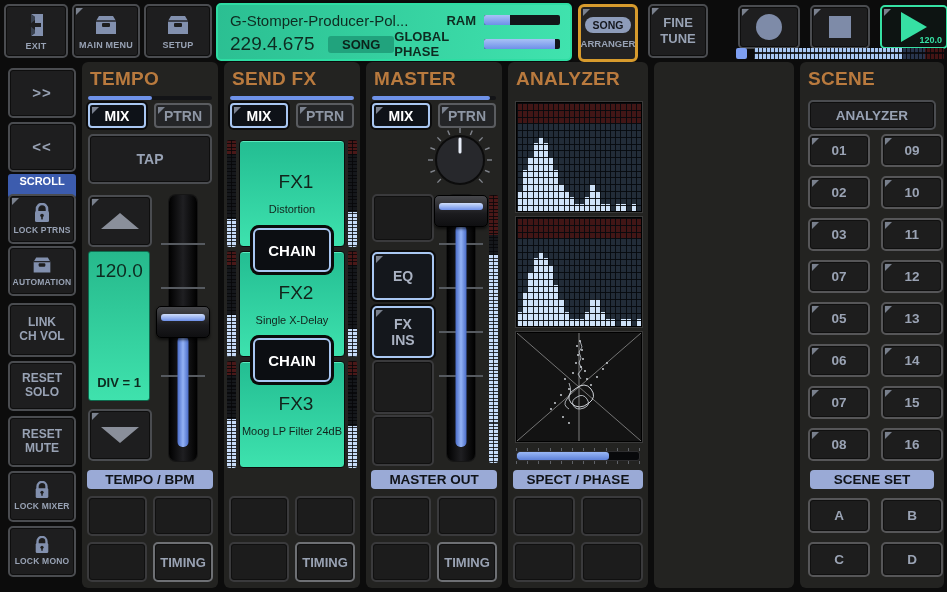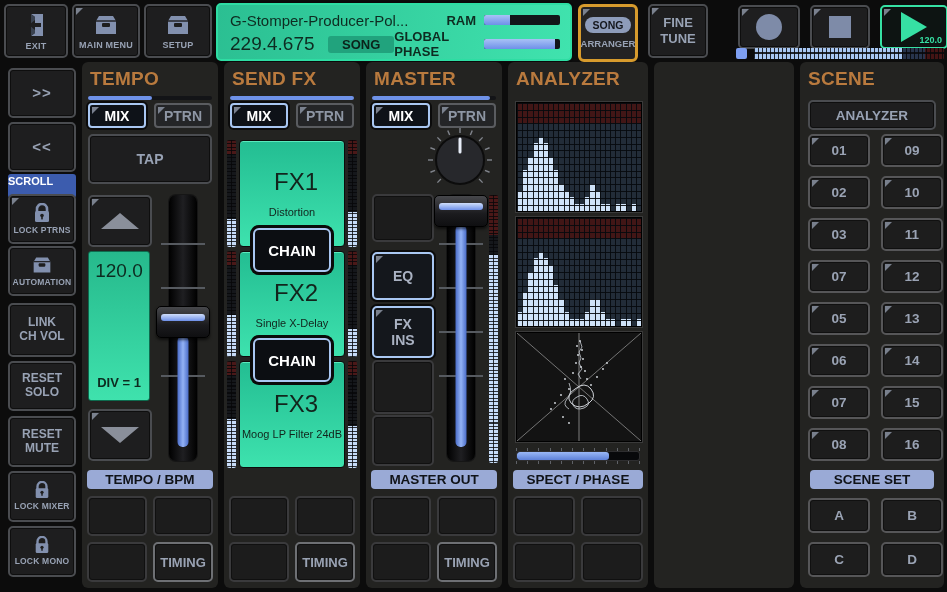--- a/index.html
+++ b/index.html
@@ -31,21 +31,21 @@
                   linear-gradient(to bottom,transparent 0 4.5px,rgba(8,8,10,.85) 4.5px 6px,transparent 6px);}
   
   .glyph-circle{width:26px;height:26px;border-radius:50%;background:#7e8ba8;}
   .glyph-square{width:22px;height:22px;background:#7e8ba8;}
   .glyph-play{width:0;height:0;border-left:26px solid #36e0a3;border-top:15px solid transparent;border-bottom:15px solid transparent;}
   .bpm-tag{position:absolute;right:4px;bottom:2px;color:#36e0a3;font-size:9px;font-weight:bold;}
   
   .sb{left:8px;width:64px;font-size:12px;line-height:1.15;}
   .sb-cap{font-size:8.5px;letter-spacing:.2px;}
   .scroll-lbl{position:absolute;left:8px;top:174px;width:68px;height:24px;background:#3c5cae;color:#fff;
-       font-size:11px;font-weight:bold;line-height:15px;border-radius:3px;}
+       font-size:11px;font-weight:bold;text-align:center;line-height:15px;border-radius:3px;}
   
   .col{position:absolute;top:62px;bottom:4px;background:#232321;border-radius:6px;}
   .col-head{position:absolute;top:6px;left:8px;font-size:19px;font-weight:bold;color:#b97a3e;letter-spacing:.3px;}
   .phase-line{position:absolute;top:34px;left:6px;right:6px;height:4px;background:#131417;border-radius:2px;}
   .phase-line i{display:block;height:100%;background:#6f92e8;border-radius:2px;}
   .tabs{position:absolute;top:41px;left:6px;right:6px;display:flex;justify-content:space-between;}
   .tab{width:58px;height:25px;border-radius:4px;font-weight:bold;font-size:14px;position:relative;
        display:flex;align-items:center;justify-content:center;box-sizing:border-box;}
   .tab.active{background:#0e1218;border:2px solid #a9c7f2;color:#fff;box-shadow:0 0 0 2px #0b0b0b;}
   .tab.inactive{background:#242527;border:2px solid #5a5c60;color:#8e96a4;}
@@ -83,21 +83,21 @@
   .fx-row{flex:1;display:flex;gap:3px;}
   .vmeter{width:9px;border-radius:2px;background:#15171b;display:flex;flex-direction:column;position:relative;overflow:hidden;}
   .vmeter::after{content:'';position:absolute;inset:0;
        background:repeating-linear-gradient(to bottom,rgba(6,6,8,.8) 0 1px,transparent 1px 3.5px),
                   linear-gradient(to right,transparent 0 4px,rgba(6,6,8,.8) 4px 5px,transparent 5px);}
   .z-red{height:14px;background:#4a1818;}
   .z-gap{flex:1;}
   .z-lit{background:#c7dcf8;}
   .fx-btn{flex:1;border-radius:4px;background:linear-gradient(#23bd92,#3ee2ae);border:1px solid #0b0b0b;
        box-shadow:inset 0 1px 0 #5ae9bd;display:flex;flex-direction:column;align-items:center;justify-content:center;gap:10px;position:relative;}
-  .fx-name{font-size:24px;color:#12241c;margin-left:8px;}
+  .fx-name{font-size:19px;color:#12241c;margin-left:8px;}
   .fx-type{font-size:11px;color:#12241c;}
   .chain-btn{position:absolute;left:50%;transform:translateX(-50%);width:78px;height:44px;background:#0c0e12;
        border:2px solid #a9c7f2;border-radius:6px;box-shadow:0 0 0 3px #0a0a0a;color:#fff;font-weight:bold;
        font-size:15px;display:flex;align-items:center;justify-content:center;z-index:3;box-sizing:border-box;}
   
   .mbtn{position:absolute;left:6px;width:58px;background:#14171c;border:2px solid #a9c7f2;border-radius:5px;
        color:#aab2c2;font-weight:bold;font-size:14px;display:flex;align-items:center;justify-content:center;
        text-align:center;line-height:1.15;box-shadow:0 0 0 2px #0b0b0b;}
   .mcell{position:absolute;left:6px;width:58px;background:#1c1c1c;border:2px solid #3a3a3c;border-radius:5px;
        box-shadow:inset 0 0 0 1px #101010;}

